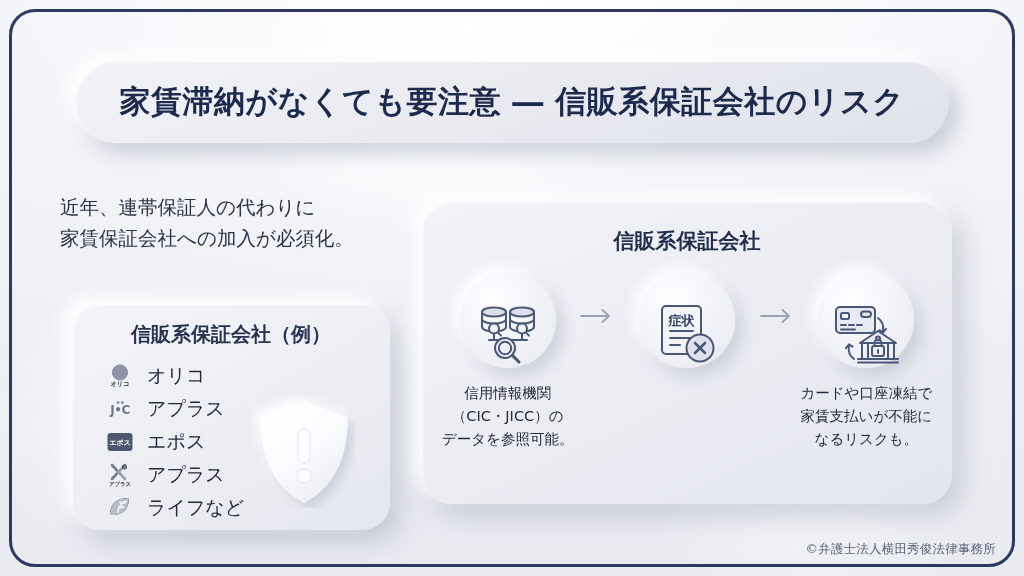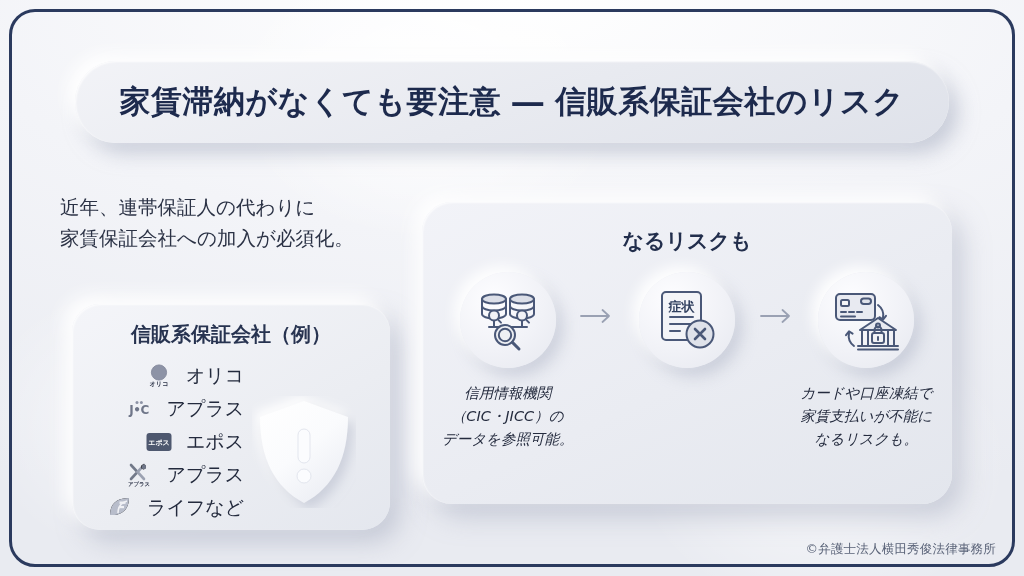--- a/index.html
+++ b/index.html
@@ -120,21 +120,20 @@
     left: 33px;
     top: 55px;
     margin: 0;
     padding: 0;
     list-style: none;
   }
   .company-row {
     display: flex;
     align-items: center;
     height: 33px;
-    justify-content: flex-end;
   }
   .logo-slot {
     width: 30px;
     height: 26px;
     margin-right: 12px;
     display: flex;
     align-items: center;
     justify-content: center;
     flex: none;
   }
@@ -194,31 +193,30 @@
   }
   .step-disc {
     width: 96px;
     height: 96px;
     border-radius: 50%;
     background: radial-gradient(circle at 34% 28%, #fdfdff 0%, #f1f2f7 55%, #e6e8ef 100%);
     box-shadow:
       -6px -6px 13px rgba(255,255,255,0.95),
       7px 8px 16px rgba(163,170,190,0.45);
     display: flex;
-    align-items: center;
+    align-items: flex-end;
     justify-content: center;
   }
   .step-caption {
     margin-top: 14px;
     font-size: 14.5px;
     line-height: 23px;
     color: #242b3e;
     text-align: center;
     white-space: pre-line;
-    font-style: italic;
   }
   .step-arrow {
     width: 36px;
     margin-top: 36px;
     flex: none;
     display: flex;
     align-items: center;
     justify-content: center;
   }
 
@@ -329,21 +327,21 @@
             <path d="M14.5 11 h4.5 v2.2 h-4.5 z" fill="#f0f1f5"></path>
           </svg>
         </span>
         <span class="company-name">ライフなど</span>
       </li>
 
     </ul>
   </div>
 
   <div id="risk-panel">
-    <div id="risk-panel-title">なるリスクも</div>
+    <div id="risk-panel-title">信販系保証会社</div>
 
     <div id="steps">
 
       <div class="step">
         <div class="step-disc">
           <svg width="70" height="70" viewBox="0 0 70 70" aria-hidden="true">
             <g fill="none" stroke="#4a5878" stroke-width="2" stroke-linecap="round" stroke-linejoin="round">
 
               <ellipse cx="21" cy="14" rx="12" ry="4.6" fill="#dcdfe8"></ellipse>
               <path d="M9 14 v15 c0 2.6 5.4 4.6 12 4.6 s12-2 12-4.6 V14"></path>

